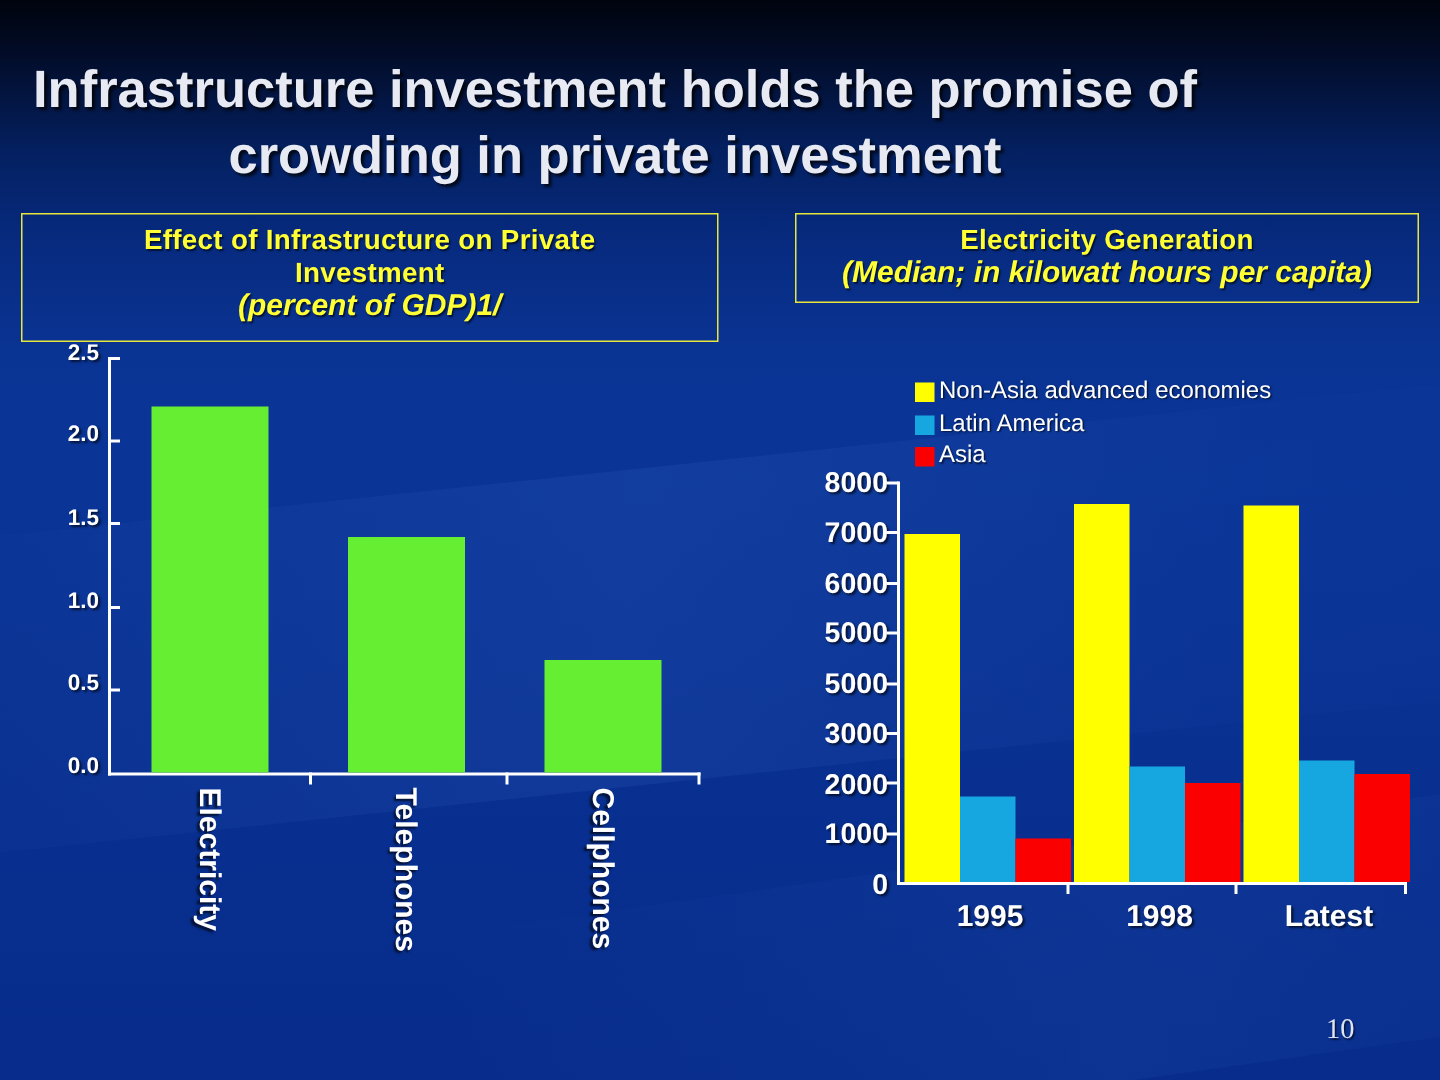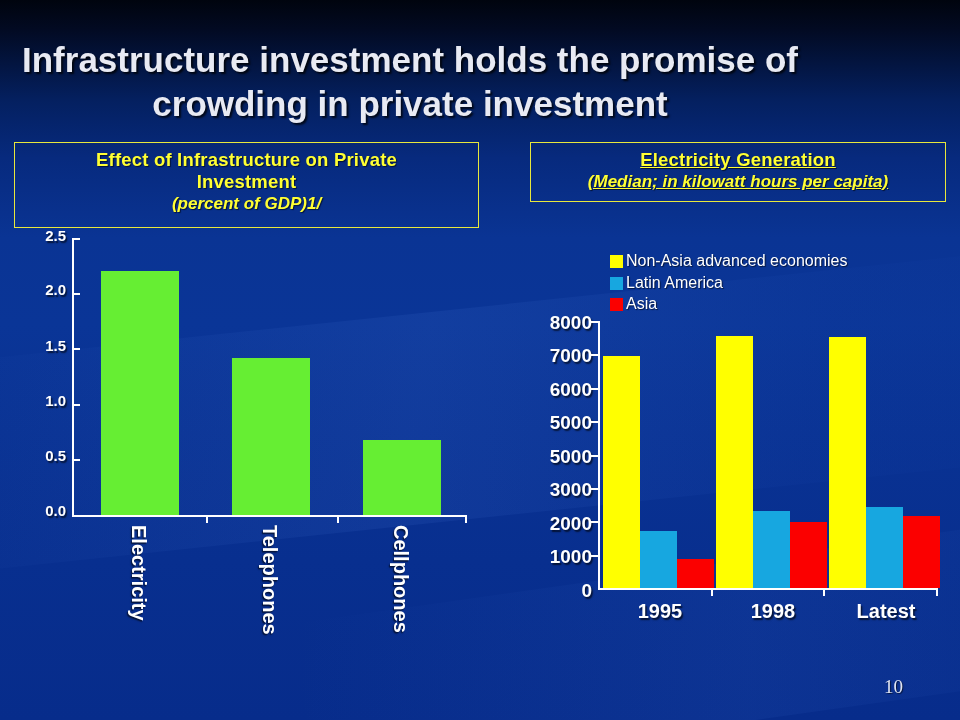--- a/index.html
+++ b/index.html
@@ -77,31 +77,31 @@
     text-align: center;
     color: #ffff33;
     padding-top: 6px;
   }
   #left-title-box {
     left: 14px; top: 142px;
     width: 465px; height: 86px;
   }
   #right-title-box {
     left: 530px; top: 142px;
-    width: 416px; height: 60px; text-decoration: underline;
+    width: 416px; height: 60px;
   }
   .ct-line1 {
     font-size: 18.5px;
     font-weight: bold;
     line-height: 22px;
     letter-spacing: 0.2px;
     text-shadow: 1px 1px 1px rgba(0,0,0,0.6);
   }
   .ct-sub {
-    font-size: 17px;
+    font-size: 20px;
     font-style: italic;
     font-weight: bold;
     line-height: 22px;
     text-shadow: 1px 1px 1px rgba(0,0,0,0.6);
   }
 
   
   .axis-label {
     position: absolute;
     color: #ffffff;

